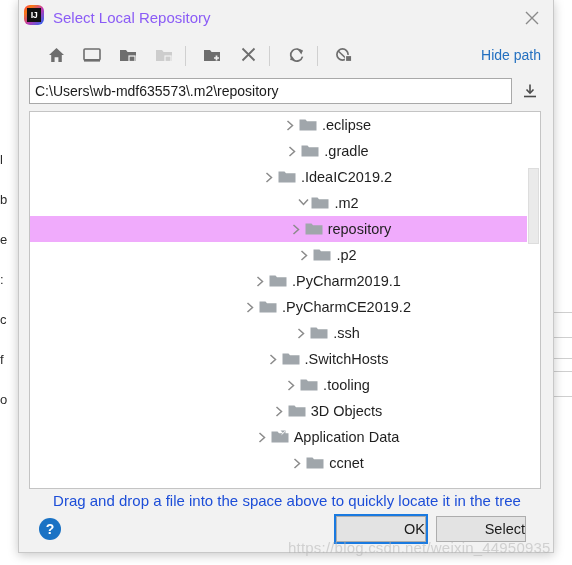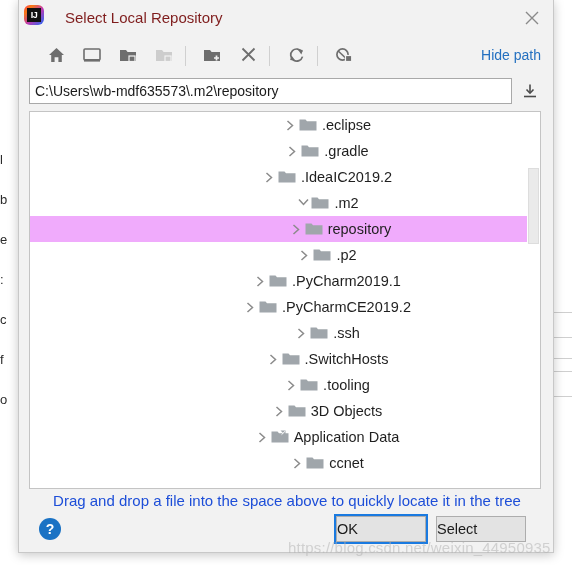--- a/index.html
+++ b/index.html
@@ -88,22 +88,21 @@
     font-family: "Liberation Sans", sans-serif;
     letter-spacing: -0.5px;
   }
   #dialog-title {
     position: absolute;
     left: 34px;
     top: 0;
     height: 36px;
     line-height: 36px;
     font-size: 15px;
-    color: #7f1d1d;
-    margin-left: 12px;
+    color: #8b5cf6;
   }
   #close-button {
     position: absolute;
     right: 6px;
     top: 4px;
     width: 30px;
     height: 28px;
     cursor: pointer;
   }
   #close-button svg { display:block; margin: 7px auto; }
@@ -274,21 +273,21 @@
     position: absolute;
     top: 516px;
     height: 26px;
     box-sizing: border-box;
     background: #e3e3e3;
     border: 1px solid #adadad;
     font-size: 14.5px;
     color: #1b1b1b;
     font-family: "Liberation Sans", sans-serif;
     cursor: pointer;
-    text-align: left;
+    text-align: right;
     line-height: 24px;
   }
   #ok-button {
     left: 317px;
     width: 90px;
     outline: 2px solid #1a7ae0;
     outline-offset: 0px;
   }
   #cancel-button {
     left: 417px;

